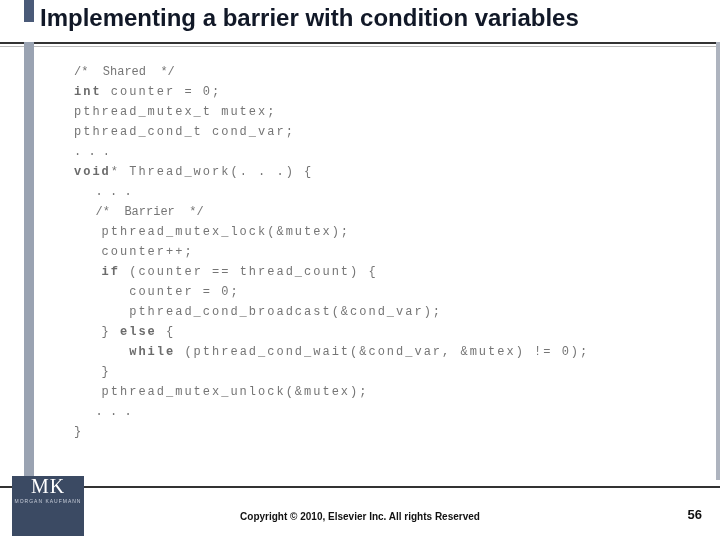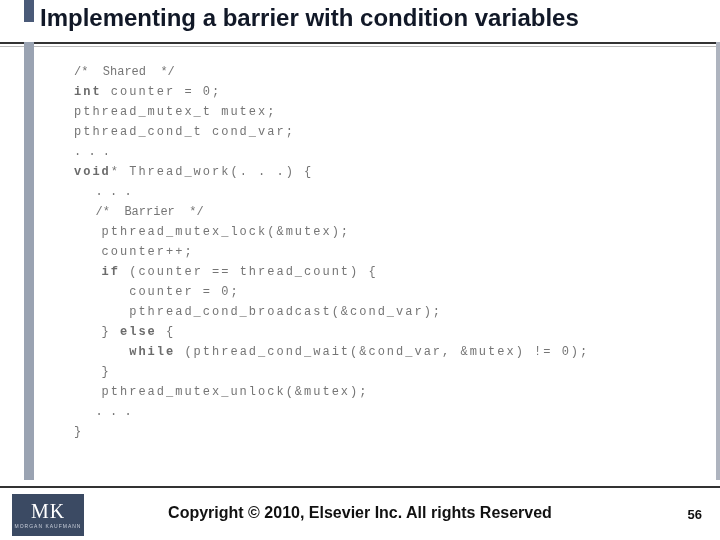--- a/index.html
+++ b/index.html
@@ -99,47 +99,46 @@
     right: 0;
     bottom: 0;
     height: 52px;
     background: #ffffff;
   }
   .logo {
     position: absolute;
     left: 12px;
     bottom: 4px;
     width: 72px;
-    height: 42px;
+    height: 60px;
     background: #3b4a63;
     color: #ffffff;
     display: flex;
     flex-direction: column;
     align-items: center;
-    justify-content: center;
   }
   .logo .big {
     font-family: Georgia, 'Times New Roman', serif;
     font-size: 20px;
     letter-spacing: 1px;
     line-height: 1;
   }
   .logo .small {
     font-size: 5px;
     letter-spacing: 1px;
     margin-top: 2px;
     color: #c9cfdb;
   }
   .copyright {
     position: absolute;
     bottom: 18px;
     left: 0;
     right: 0;
     text-align: center;
-    font-size: 16px;
+    font-size: 10px;
     font-weight: bold;
     color: #111111;
   }
   .pagenum {
     position: absolute;
     right: 18px;
     bottom: 18px;
     font-size: 13px;
     font-weight: bold;
     color: #111111;

